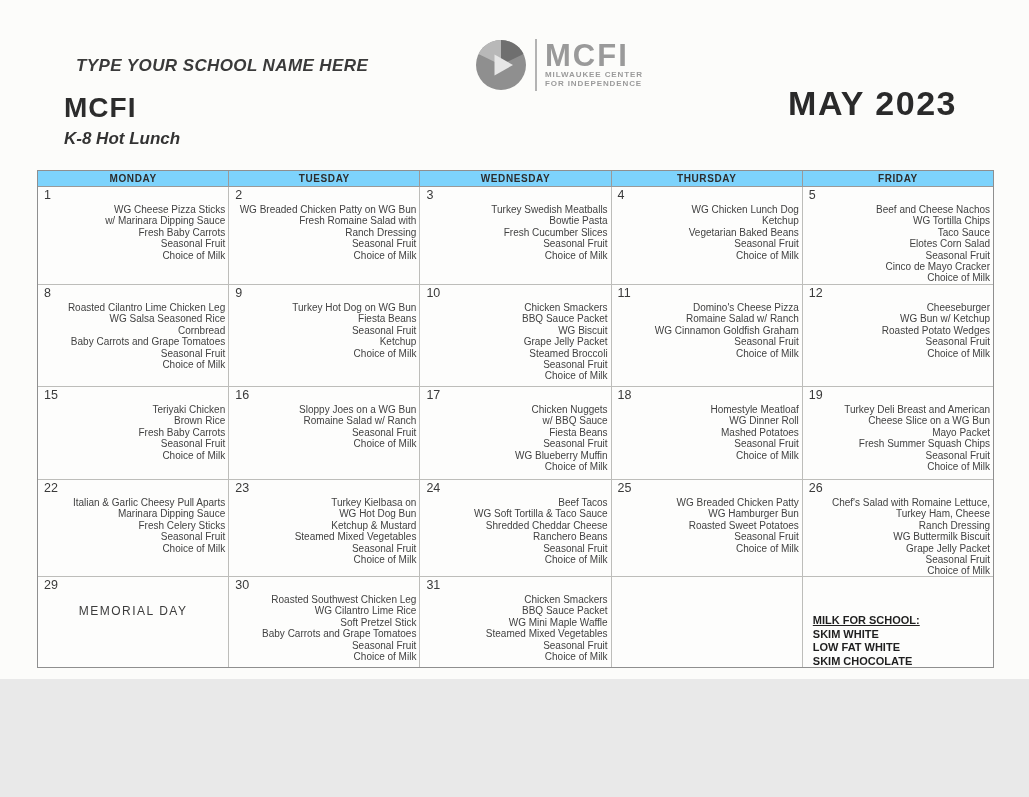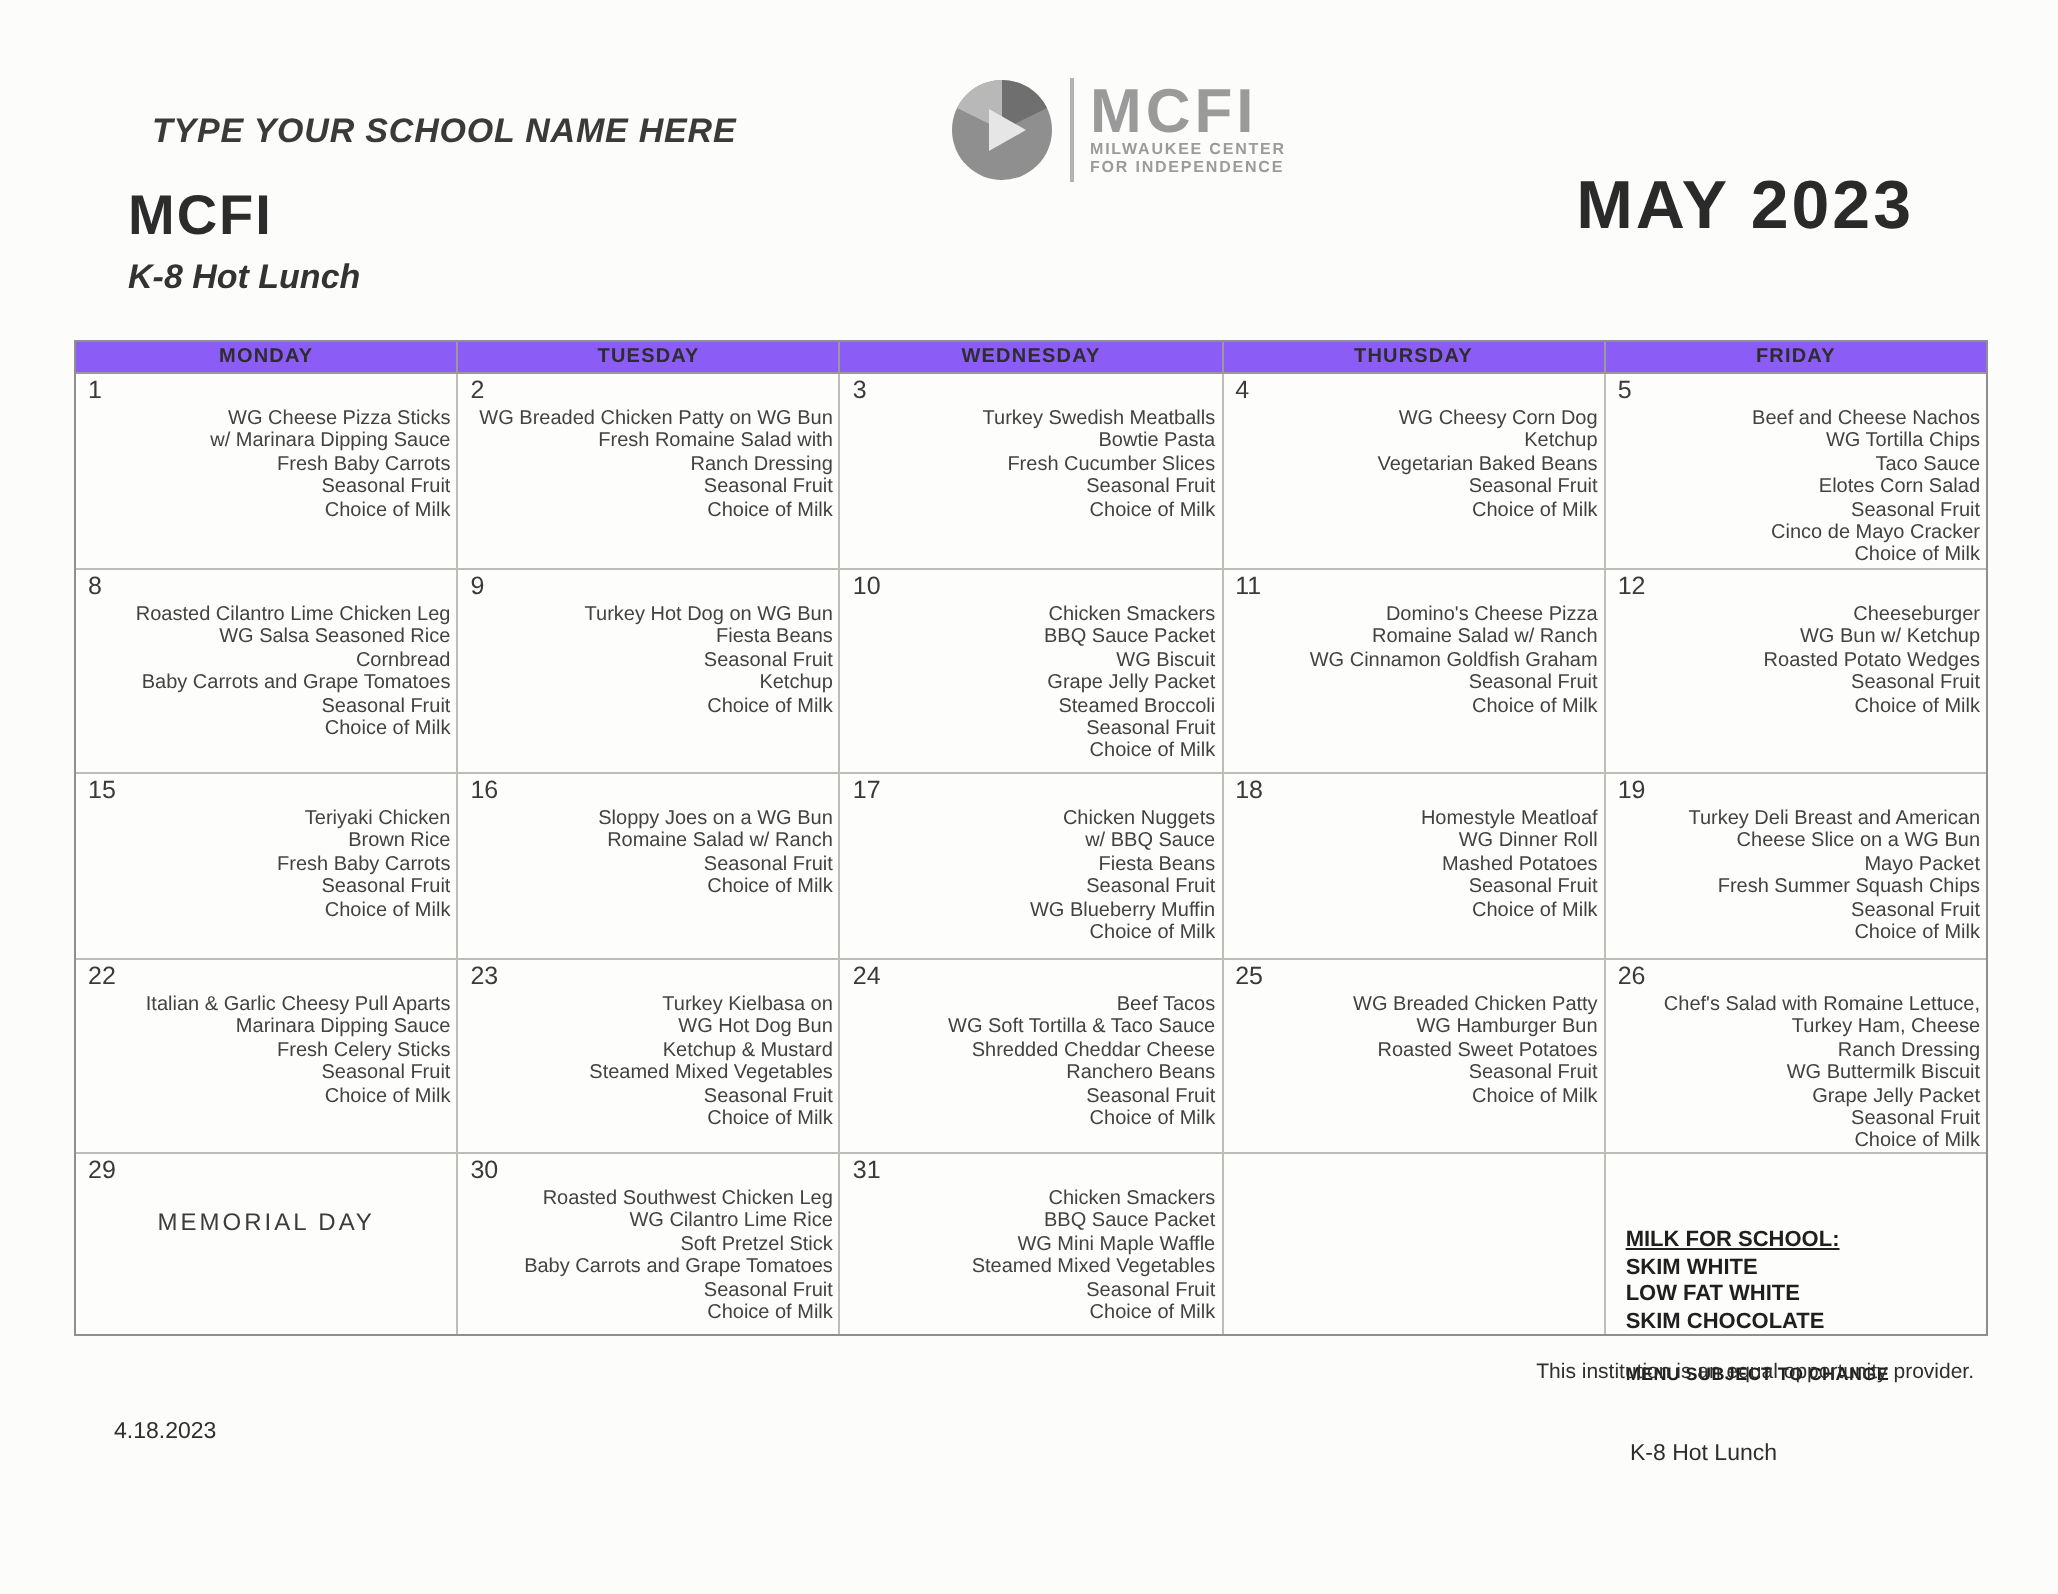--- a/index.html
+++ b/index.html
@@ -1,35 +1,35 @@
 <!DOCTYPE html>
 <html><head>
 <meta charset="utf-8">
 <style>
   * { margin:0; padding:0; box-sizing:border-box; }
   html,body { background:#e9e9e9; }
   .page {
-    position:relative; width:1029px; height:797px; margin:0 auto;
+    position:relative; width:1029px; height:679px; margin:0 auto;
     background:#fcfcfa; font-family:"Liberation Sans", sans-serif; color:#333;
     overflow:hidden;
   }
   
   .school-name { position:absolute; left:76px; top:56px; font-size:17px; font-weight:bold; font-style:italic; color:#3a3a3a; letter-spacing:.4px; }
   .logo { position:absolute; left:474px; top:38px; display:flex; align-items:center; }
   .logo-mark { width:54px; height:54px; margin-right:7px; }
   .logo-bar { width:2px; height:52px; background:#b3b3b3; margin-right:8px; }
   .logo-name { font-size:31px; font-weight:bold; color:#9a9a9a; letter-spacing:2px; line-height:28px; }
   .logo-tagline { font-size:8px; color:#9b9b9b; letter-spacing:.9px; line-height:9px; font-weight:bold; }
   .month-year { position:absolute; right:72px; top:84px; font-size:34px; font-weight:bold; color:#2a2a2a; letter-spacing:1.5px; }
   .org-abbr { position:absolute; left:64px; top:92px; font-size:28px; font-weight:bold; color:#2c2c2c; letter-spacing:1px; }
   .menu-subtitle { position:absolute; left:64px; top:129px; font-size:17px; font-weight:bold; font-style:italic; color:#333; }
   
   .calendar { position:absolute; left:37px; top:170px; width:957px; border:1px solid #8f8f8f; background:#fdfdfc; }
   .day-header-row { display:flex; height:16px; }
-  .day-header { flex:1; background:#8b5cf6; border-right:1px solid #9a9a9a; border-bottom:1px solid #9a9a9a; text-align:center; font-size:10px; font-weight:bold; color:#2d2d2d; letter-spacing:.6px; line-height:16px; }
+  .day-header { flex:1; background:#7dd3fc; border-right:1px solid #9a9a9a; border-bottom:1px solid #9a9a9a; text-align:center; font-size:10px; font-weight:bold; color:#2d2d2d; letter-spacing:.6px; line-height:16px; }
   .day-header:last-child { border-right:none; }
   .week-row { display:flex; }
   .row-0 { height:98px; } .row-1 { height:102px; } .row-2 { height:93px; } .row-3 { height:97px; } .row-4 { height:90px; }
   .day-cell { flex:1; position:relative; border-right:1px solid #bdbdba; border-bottom:1px solid #bdbdba; padding:1px 3px; }
   .day-cell:last-child { border-right:none; }
   .week-row:last-child .day-cell { border-bottom:none; }
   .date-num { position:absolute; top:1px; left:6px; font-size:12.5px; color:#3a3a3a; }
   .menu { padding-top:16px; text-align:right; font-size:10px; line-height:11.4px; color:#424242; }
   .memorial { margin-top:26px; text-align:center; font-size:12px; letter-spacing:1.5px; color:#3c3c3c; }
   .milk-box { margin:16px 0 0 7px; text-align:left; font-size:11px; font-weight:bold; color:#1f1f1f; line-height:13.5px; }
@@ -102,21 +102,21 @@
               <div class="menu-item">Turkey Swedish Meatballs</div>
               <div class="menu-item">Bowtie Pasta</div>
               <div class="menu-item">Fresh Cucumber Slices</div>
               <div class="menu-item">Seasonal Fruit</div>
               <div class="menu-item">Choice of Milk</div>
             </div>
           </div>
           <div class="day-cell">
             <div class="date-num">4</div>
             <div class="menu">
-              <div class="menu-item">WG Cheesy Corn Dog</div>
+              <div class="menu-item">WG Chicken Lunch Dog</div>
               <div class="menu-item">Ketchup</div>
               <div class="menu-item">Vegetarian Baked Beans</div>
               <div class="menu-item">Seasonal Fruit</div>
               <div class="menu-item">Choice of Milk</div>
             </div>
           </div>
           <div class="day-cell">
             <div class="date-num">5</div>
             <div class="menu">
               <div class="menu-item">Beef and Cheese Nachos</div>

